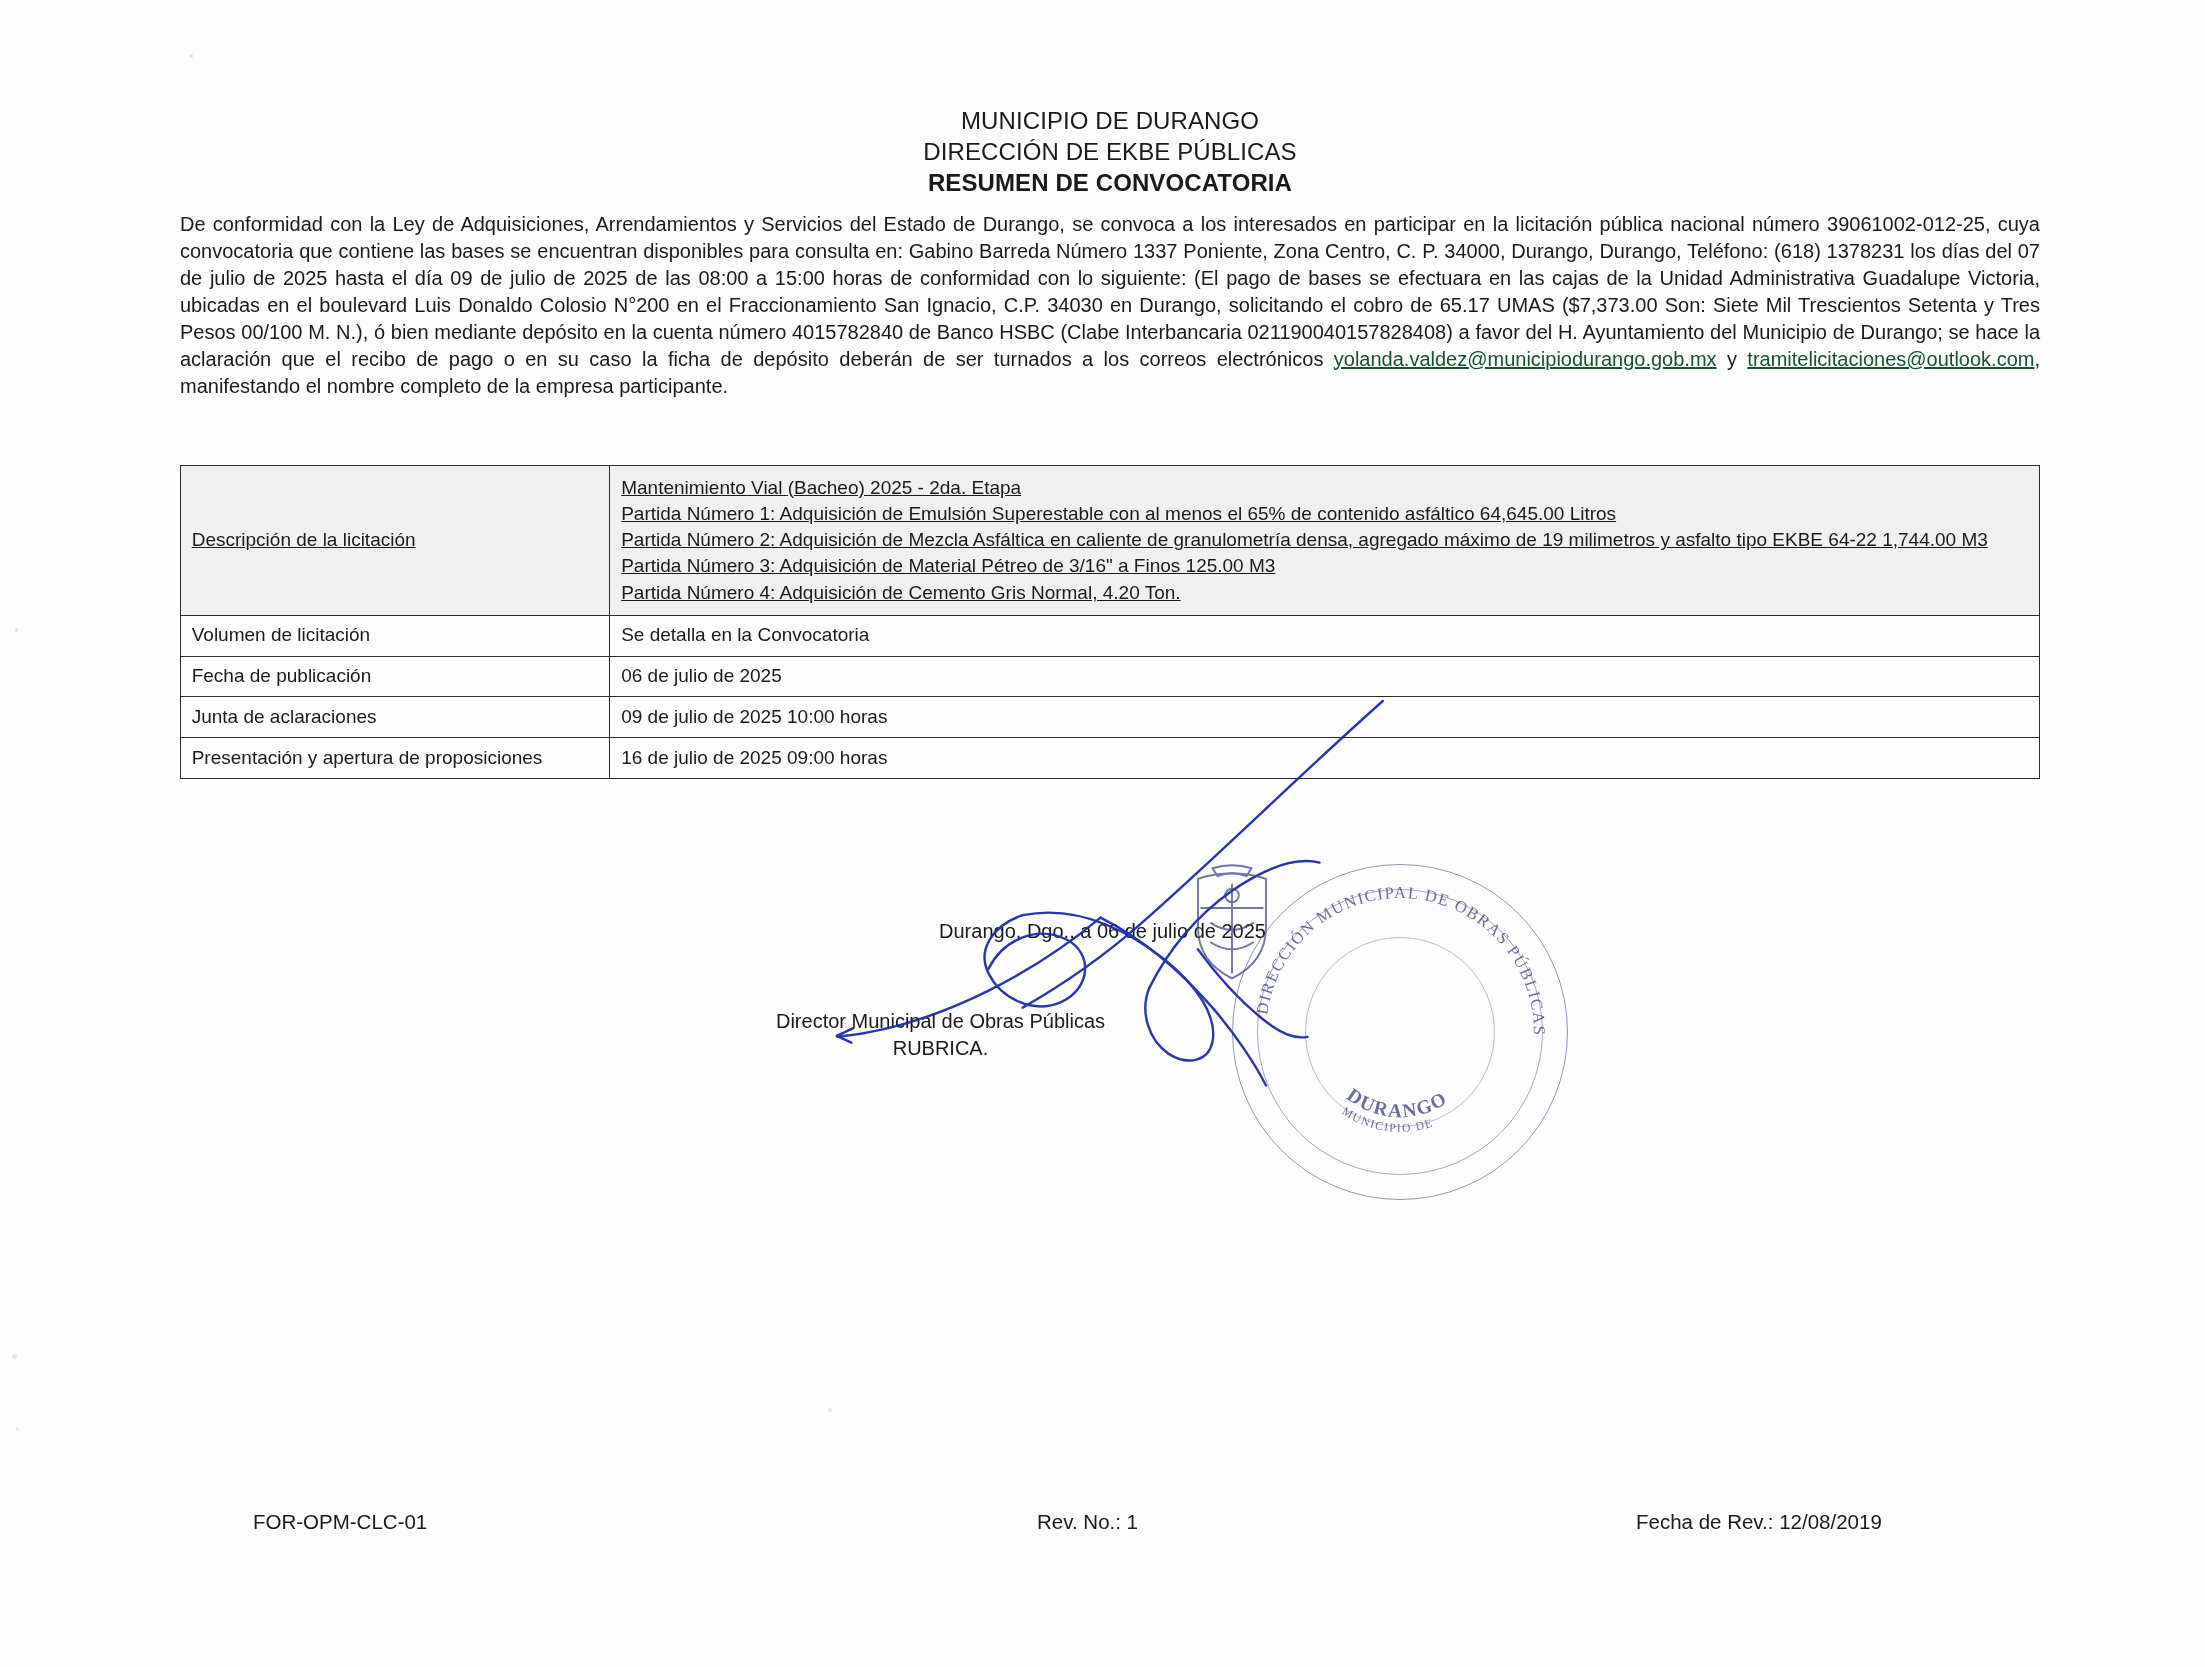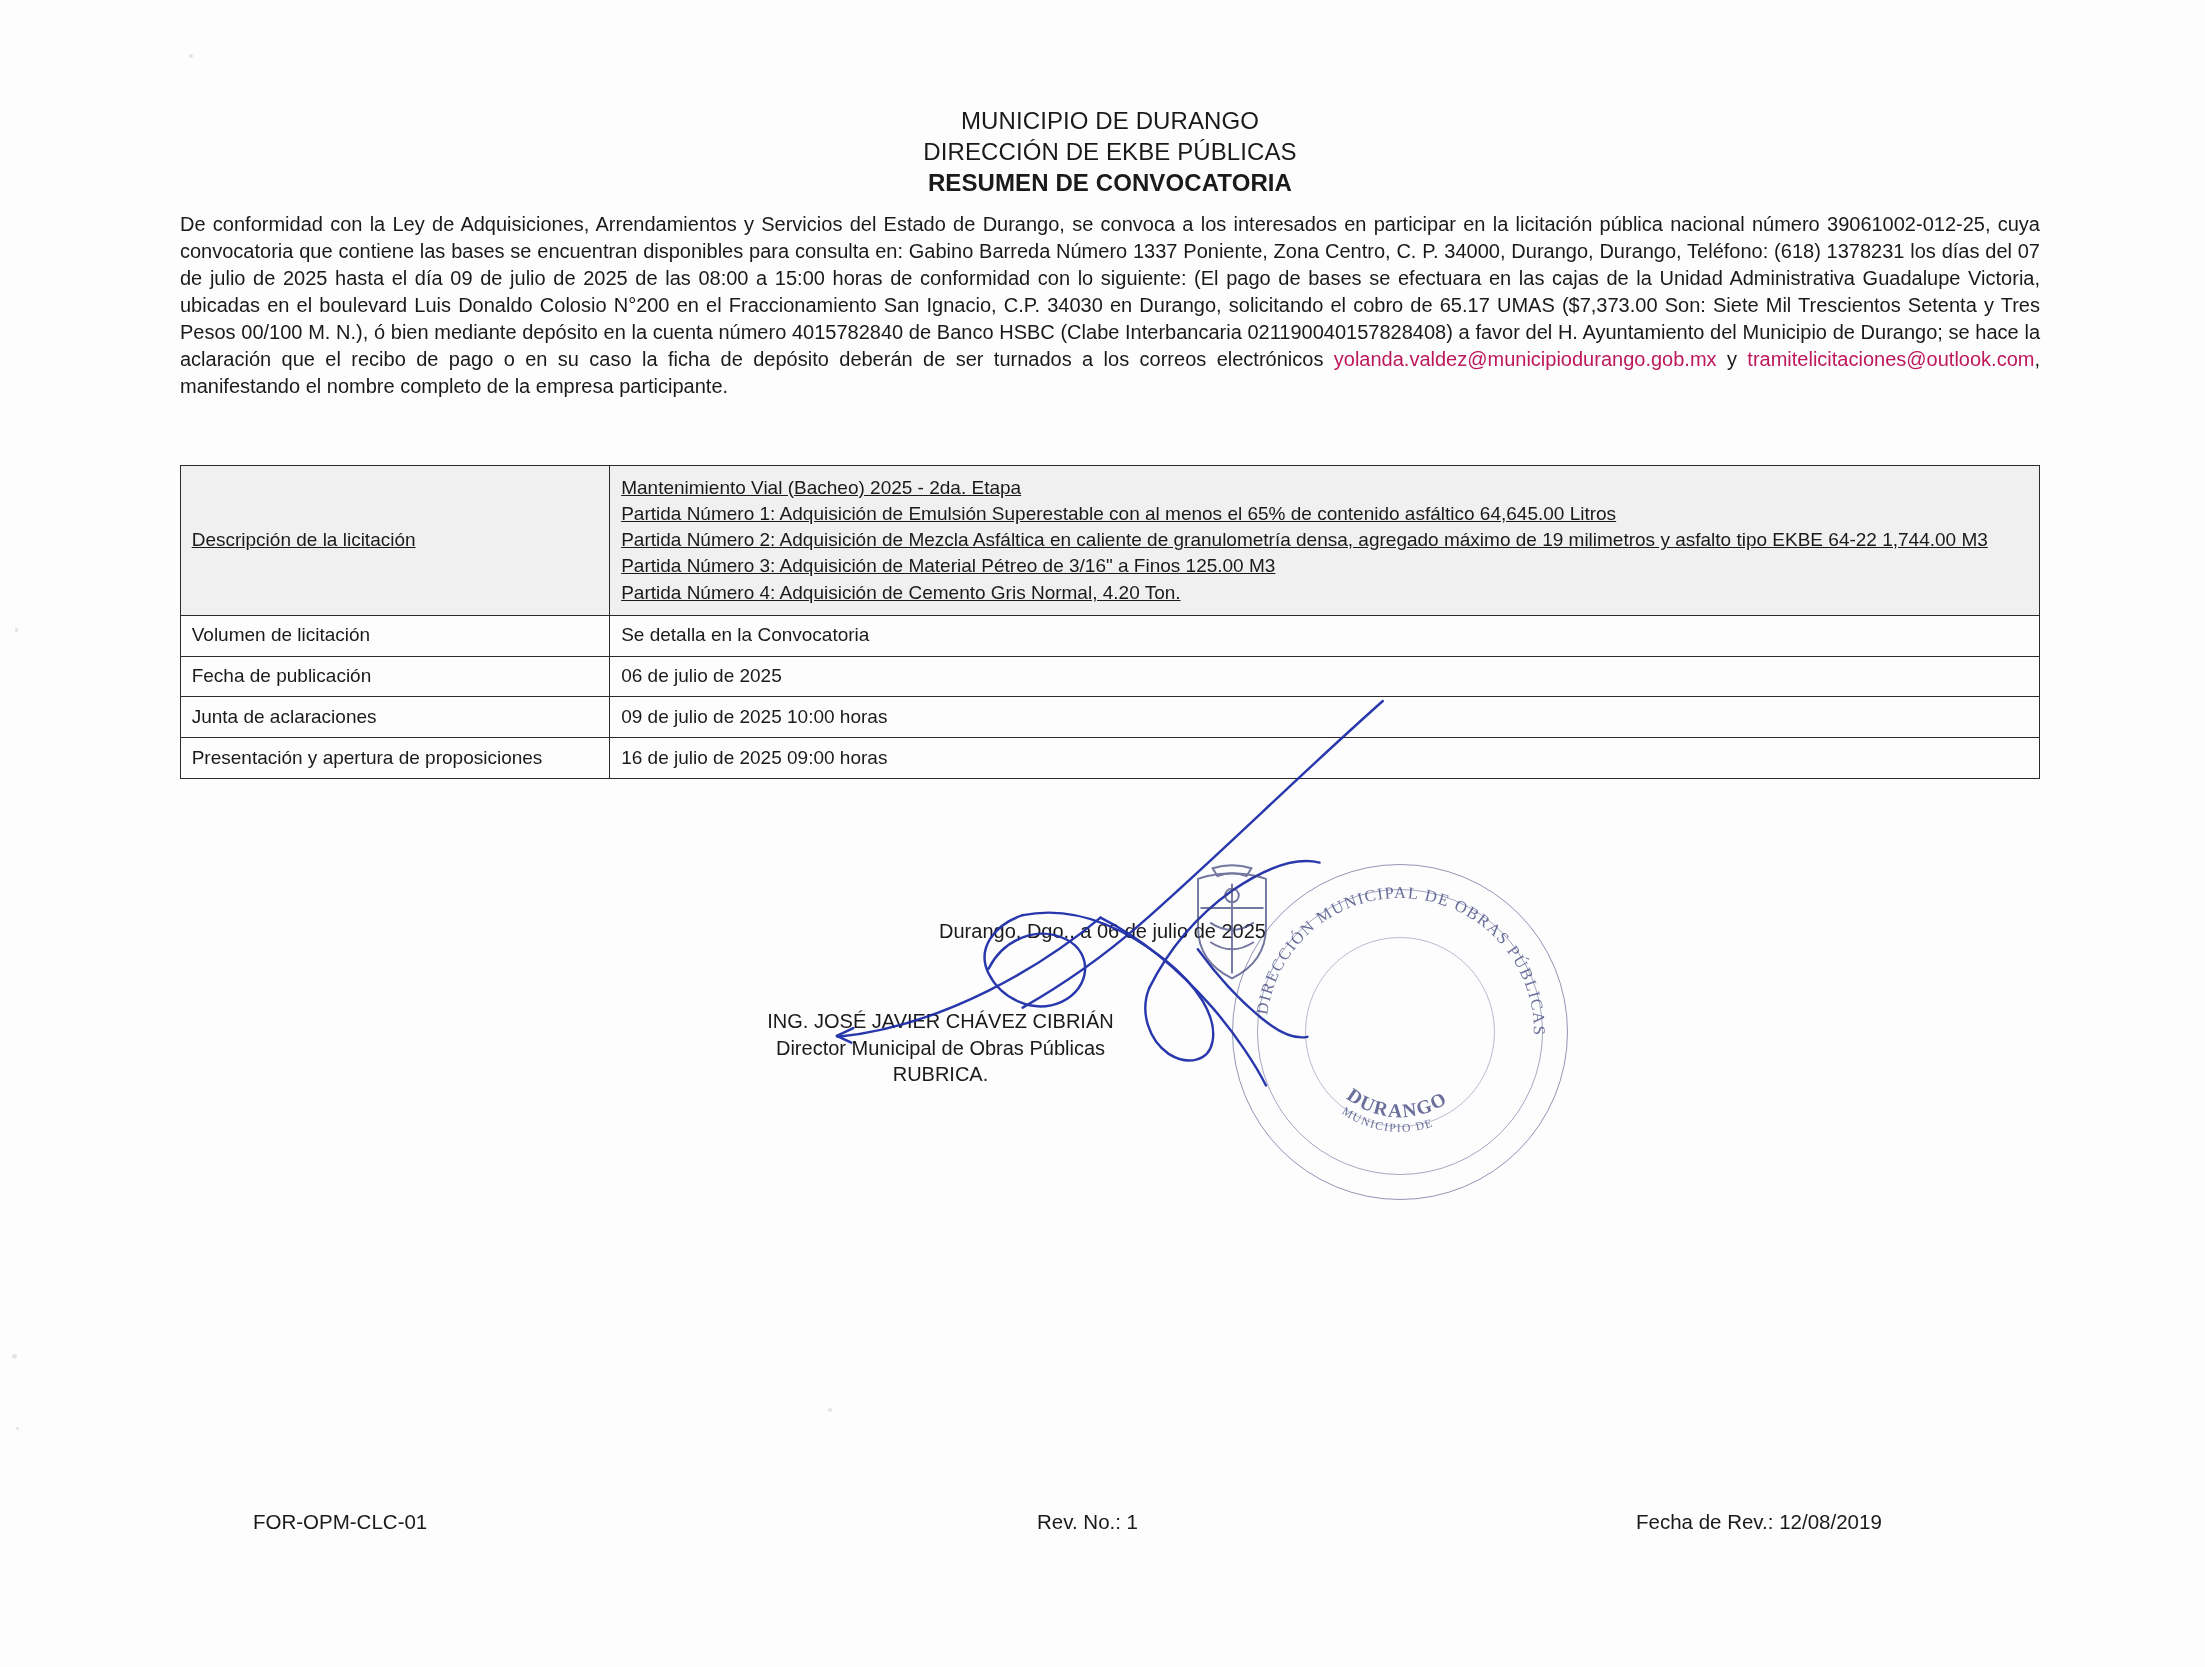--- a/index.html
+++ b/index.html
@@ -42,21 +42,22 @@
   .hdr .b { font-weight: bold; }
   .intro {
     margin-top: 12.7px;
     font-size: 20px;
     line-height: 1.345;
     text-align: justify;
     text-justify: inter-word;
     hyphens: none;
   }
   .intro .lnk {
-    color: #be185d;
+    text-decoration: underline;
+    color: #14532d;
   }
   table.resumen {
     position: absolute;
     left: 180px;
     top: 465px;
     width: 1860px;
     border-collapse: collapse;
     table-layout: fixed;
   }
   table.resumen td {
@@ -210,21 +211,20 @@
     <tr>
       <td class="lbl">Presentación y apertura de proposiciones</td>
       <td>16 de julio de 2025 09:00 horas</td>
     </tr>
   </tbody>
     </table>
 
   <div class="closing">Durango, Dgo., a 06 de julio de 2025</div>
 
   <div class="sign">
-    <div>ING. JOSÉ JAVIER CHÁVEZ CIBRIÁN</div>
     <div>Director Municipal de Obras Públicas</div>
     <div>RUBRICA.</div>
   </div>
 
   <svg class="signature" viewBox="0 0 1200 850" xmlns="http://www.w3.org/2000/svg">
     <g fill="none" stroke="#1d2ea8" stroke-width="5" stroke-linecap="round" stroke-linejoin="round" opacity="0.95">
       <path d="M1140 10 C960 170, 800 330, 640 470 C560 540, 470 600, 400 640"></path>
       <path d="M330 560 C360 500, 430 470, 490 500 C545 528, 540 600, 480 628 C420 655, 355 620, 330 570 C305 520, 340 470, 400 450"></path>
       <path d="M400 450 C500 430, 600 470, 690 540 C760 595, 800 660, 790 710 C782 750, 740 760, 700 735 C660 708, 640 650, 660 600"></path>
       <path d="M660 600 C700 520, 760 450, 830 400 C900 352, 960 330, 1010 342"></path>

